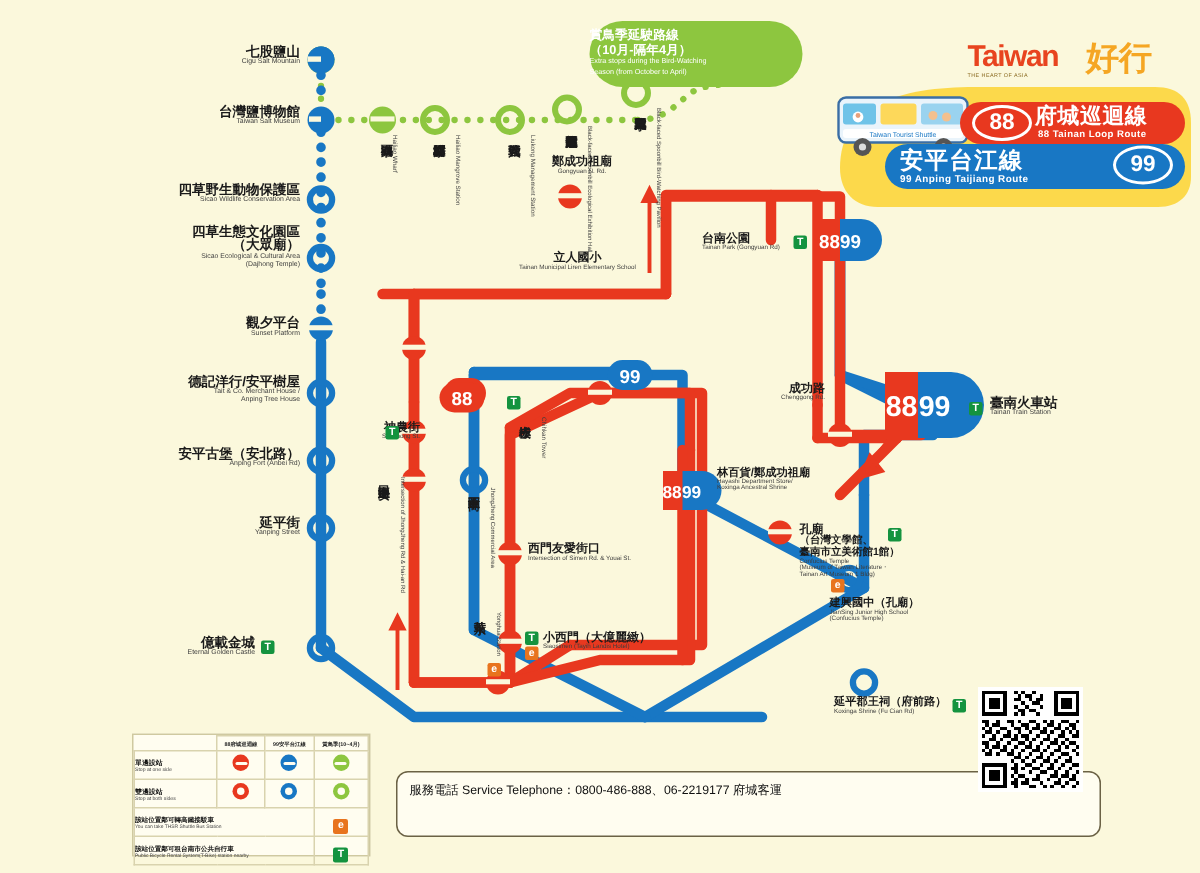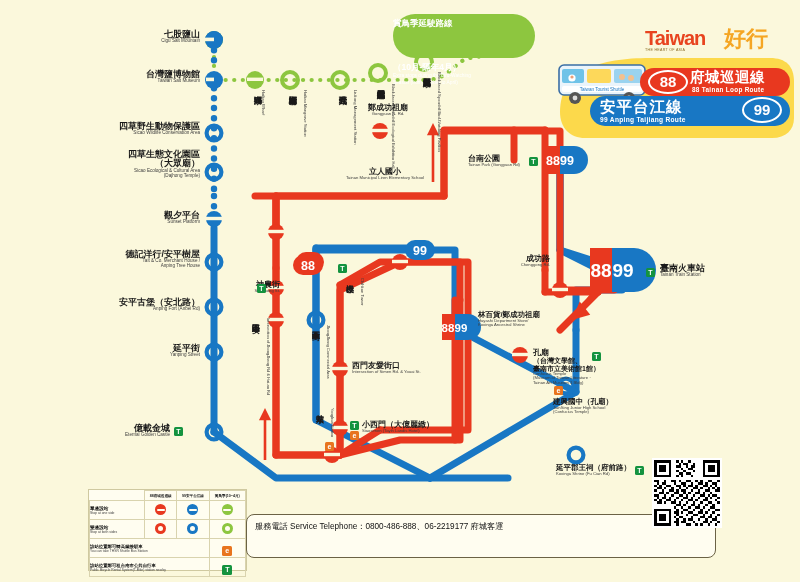--- a/index.html
+++ b/index.html
@@ -49,21 +49,21 @@
   .badge.bike{background:#e8741e;}
   .badge.bike:after{content:"";}
 
   
   .birdbanner{
     position:absolute;left:393px;top:14px;width:142px;height:44px;
     background:#8dc63f;border-radius:22px;color:#fff;
     box-sizing:border-box;padding-top:4px;
   }
   .birdbanner .b1{font-size:8.5px;font-weight:bold;line-height:10px;}
-  .birdbanner .b2{font-size:8.5px;font-weight:bold;line-height:10px;margin-top:34px;}
+  .birdbanner .b2{font-size:8.5px;font-weight:bold;line-height:10px;}
   .birdbanner .b3{font-size:4.8px;line-height:6.2px;margin-top:1px;}
 
   
   .titleblob{
     position:absolute;left:545px;top:22px;width:250px;height:108px;
   }
   .tw-logo{position:absolute;left:645px;top:27px;font-size:20px;font-weight:bold;color:#e8441f;letter-spacing:-1px;}
   .tw-logo .sub{display:block;font-size:3.6px;color:#8a6a20;letter-spacing:0.3px;font-weight:normal;margin-top:-2px;}
   .tw-hao{position:absolute;left:724px;top:24px;font-size:22px;font-weight:bold;color:#f5a623;}
 
@@ -104,21 +104,21 @@
   .lg-wide{height:14px;padding-left:2px;}
   .lg-wide .z{font-size:4.4px;font-weight:bold;color:#111;}
   .lg-wide .e{font-size:3.3px;color:#444;}
   .lg-icon{text-align:center;}
   .mini{display:inline-block;width:10px;height:10px;border-radius:1.5px;color:#fff;font-size:7px;font-weight:bold;line-height:10px;text-align:center;}
   .mini.t{background:#14933f;}
   .mini.o{background:#e8741e;}
 
   
   .contactbox{
-    position:absolute;left:246px;top:514px;width:470px;height:44px;
+    position:absolute;left:264px;top:514px;width:470px;height:44px;
     background:#fffdf0;border:1.4px solid #6b6245;border-radius:8px;
     box-sizing:border-box;padding:5px 8px;
   }
   .contact-line{font-size:8.2px;line-height:14px;color:#111;white-space:nowrap;}
 
   
   .qrbox{position:absolute;left:652px;top:458px;width:70px;height:70px;background:#fff;}
   .qrbox svg{display:block;}
 
   

